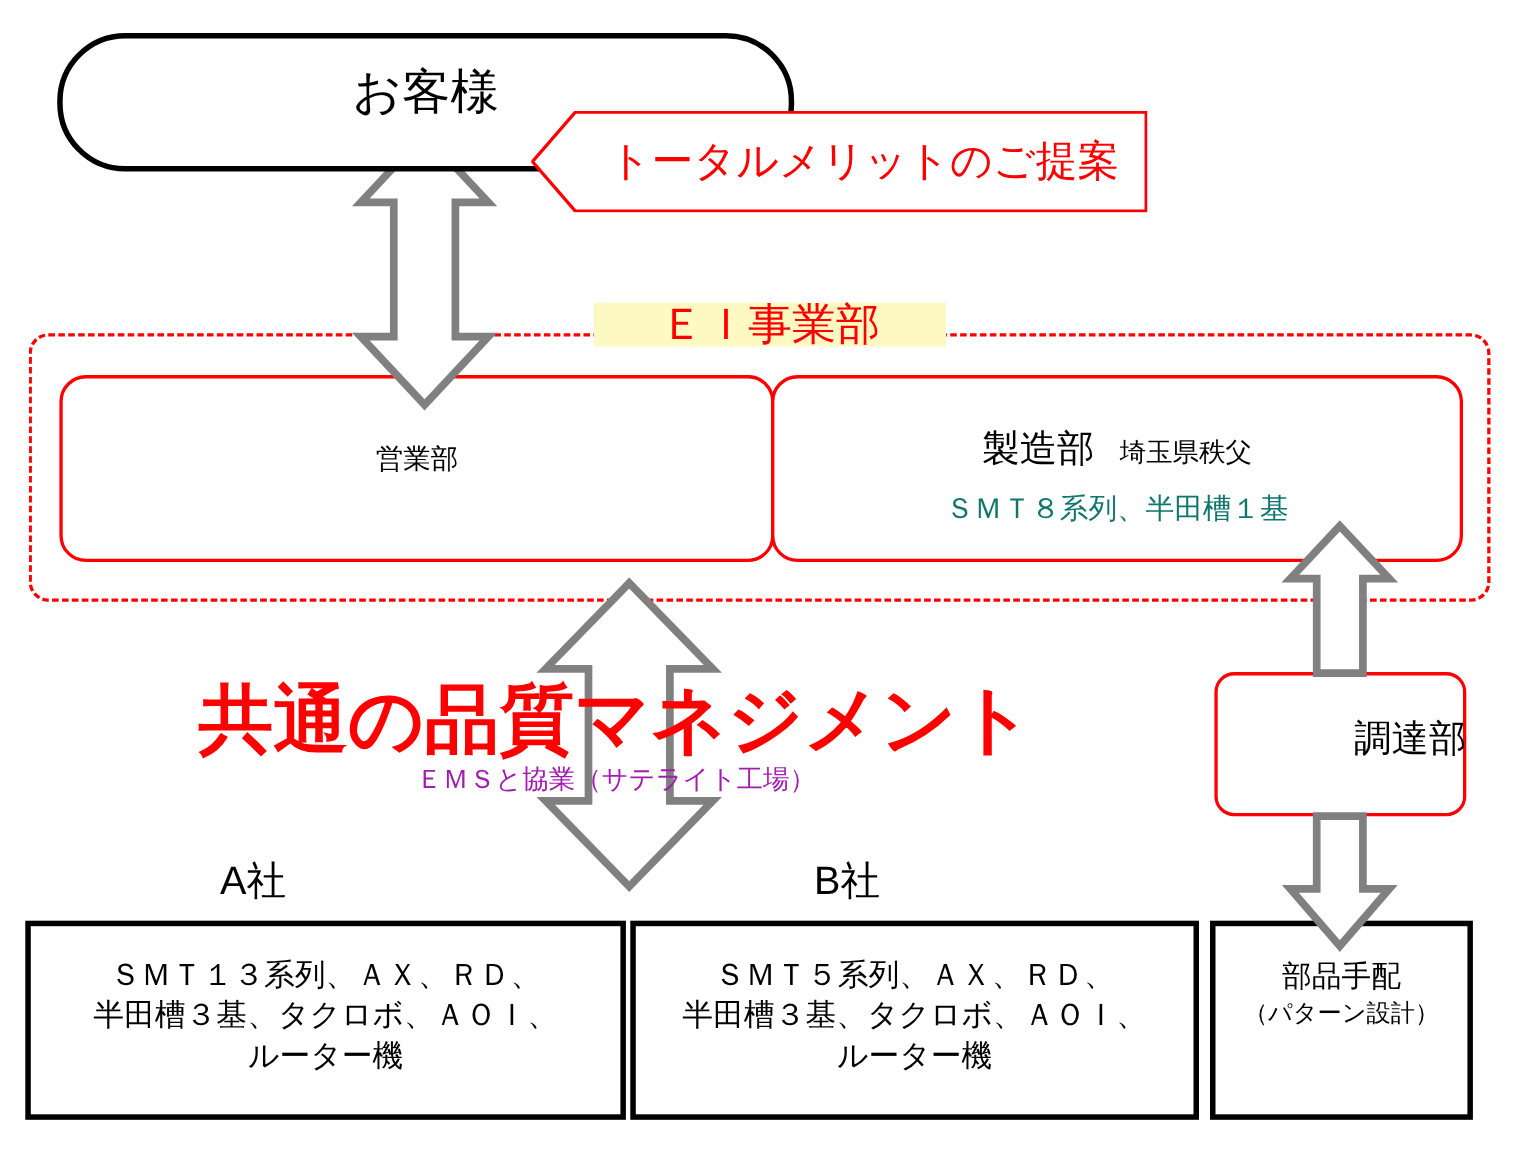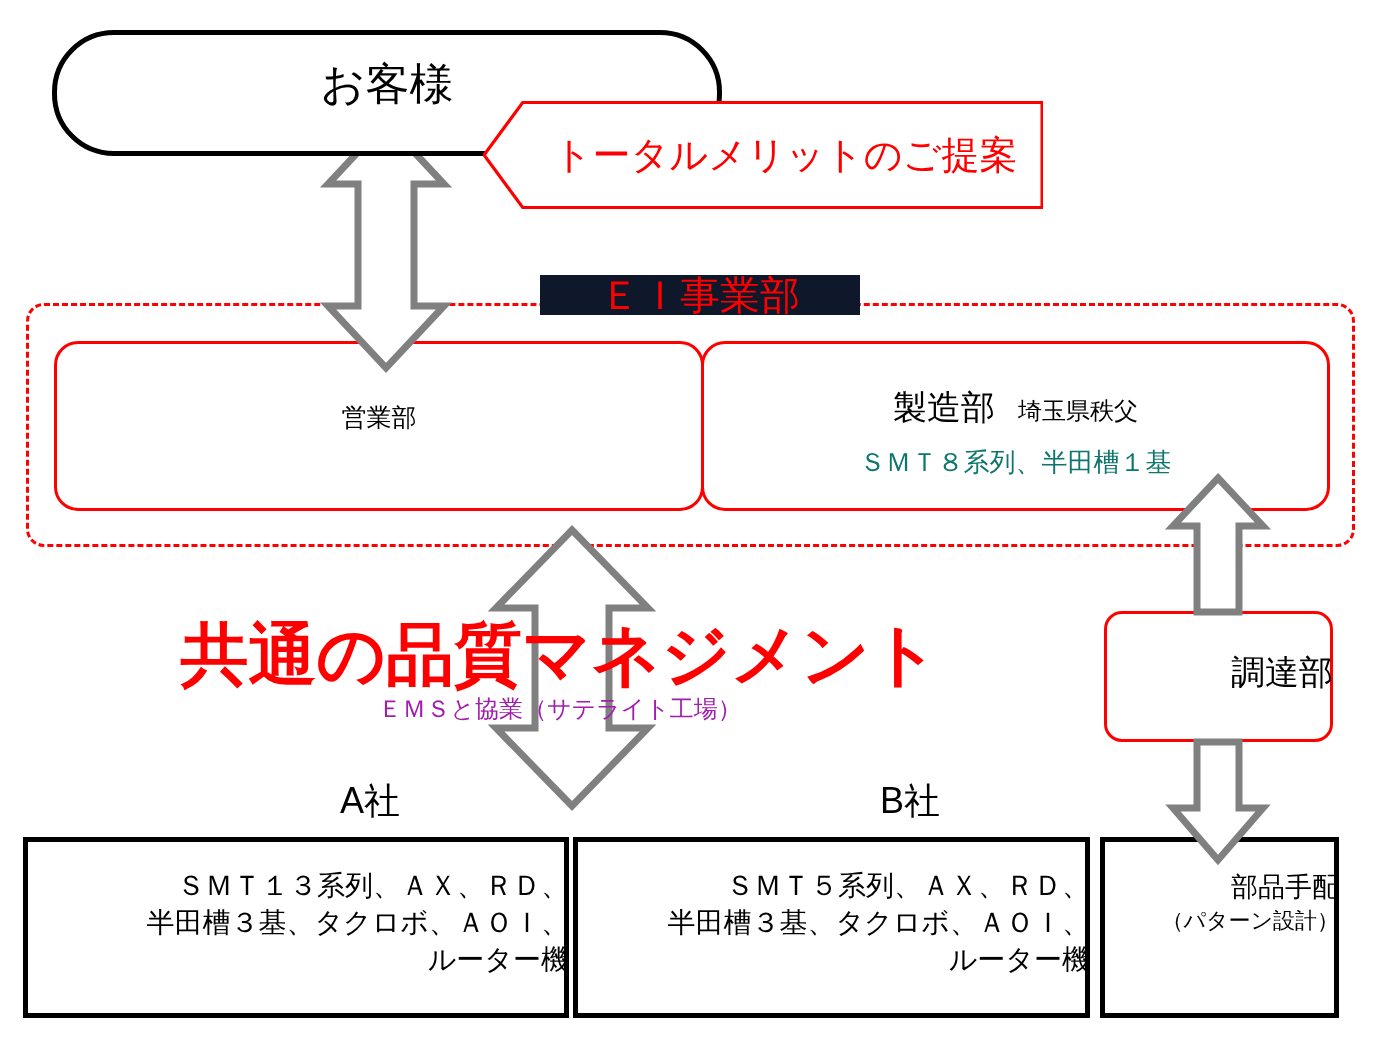--- a/index.html
+++ b/index.html
@@ -31,21 +31,21 @@
     left: 52px; top: 62px; width: 670px;
     text-align: center;
     font-size: 44px;
     color: #000000;
     line-height: 1.0;
     z-index: 9;
   }
 
   
   #callout {
-    left: 483px; top: 101px; width: 560px; height: 108px;
+    left: 483px; top: 101px; width: 560px; height: 92px;
     z-index: 8;
     text-decoration: underline;
   }
   #callout svg { display:block; width:100%; height:100%; }
   #callout-label {
     position: absolute;
     left: 55px; top: 50%;
     transform: translateY(-50%);
     width: 495px;
     text-align: center;
@@ -60,21 +60,21 @@
     border: 3px dashed #ff0000;
     border-radius: 18px;
     background: transparent;
     z-index: 2;
   }
   #ei-title {
     left: 540px; top: 275px; width: 320px;
     text-align: center;
     font-size: 40px;
     color: #ff0000;
-    background: #0f172a;
+    background: #fef9c3;
     padding: 0 8px;
     z-index: 6;
     line-height: 1.0;
   }
 
   
   #sales-box {
     left: 54px; top: 341px; width: 650px; height: 170px;
     border: 3px solid #ff0000;
     border-radius: 24px;
@@ -144,39 +144,39 @@
     font-size: 34px;
     color: #000000;
     z-index: 7;
     line-height: 1.0;
   }
 
   
   .partner-label {
     font-size: 36px;
     color: #000000;
-    text-align: right;
+    text-align: left;
     z-index: 7;
     line-height: 1.0;
   }
   #partner-a-label { left: 200px; top: 783px; width: 200px; }
   #partner-b-label { left: 740px; top: 783px; width: 200px; }
 
   
   .bottom-box {
     border: 5px solid #000000;
     background: #ffffff;
     z-index: 3;
   }
   #partner-a-box { left: 23px;   top: 837px; width: 546px; height: 181px; }
   #partner-b-box { left: 573px;  top: 837px; width: 517px; height: 181px; }
   #pcb-box       { left: 1100px; top: 837px; width: 239px; height: 181px; }
 
   .bottom-text {
-    text-align: right;
+    text-align: center;
     color: #000000;
     z-index: 7;
     line-height: 1.32;
   }
   #partner-a-text { left: 23px;   top: 868px; width: 546px; font-size: 28px; }
   #partner-b-text { left: 573px;  top: 868px; width: 517px; font-size: 28px; }
   #pcb-text       { left: 1100px; top: 870px; width: 239px; font-size: 27px; }
   #pcb-text .small { font-size: 22px; }
 
   

